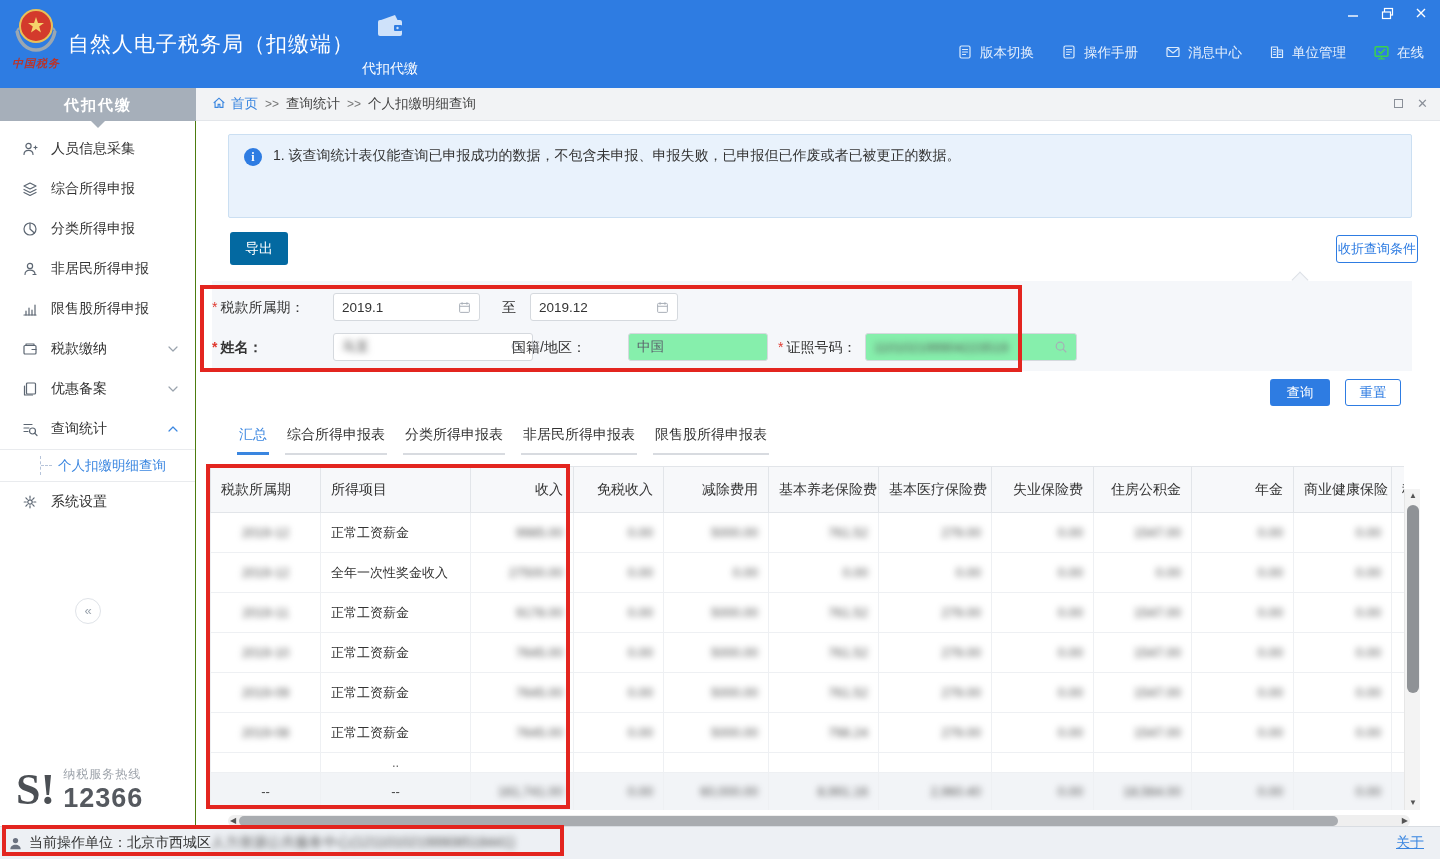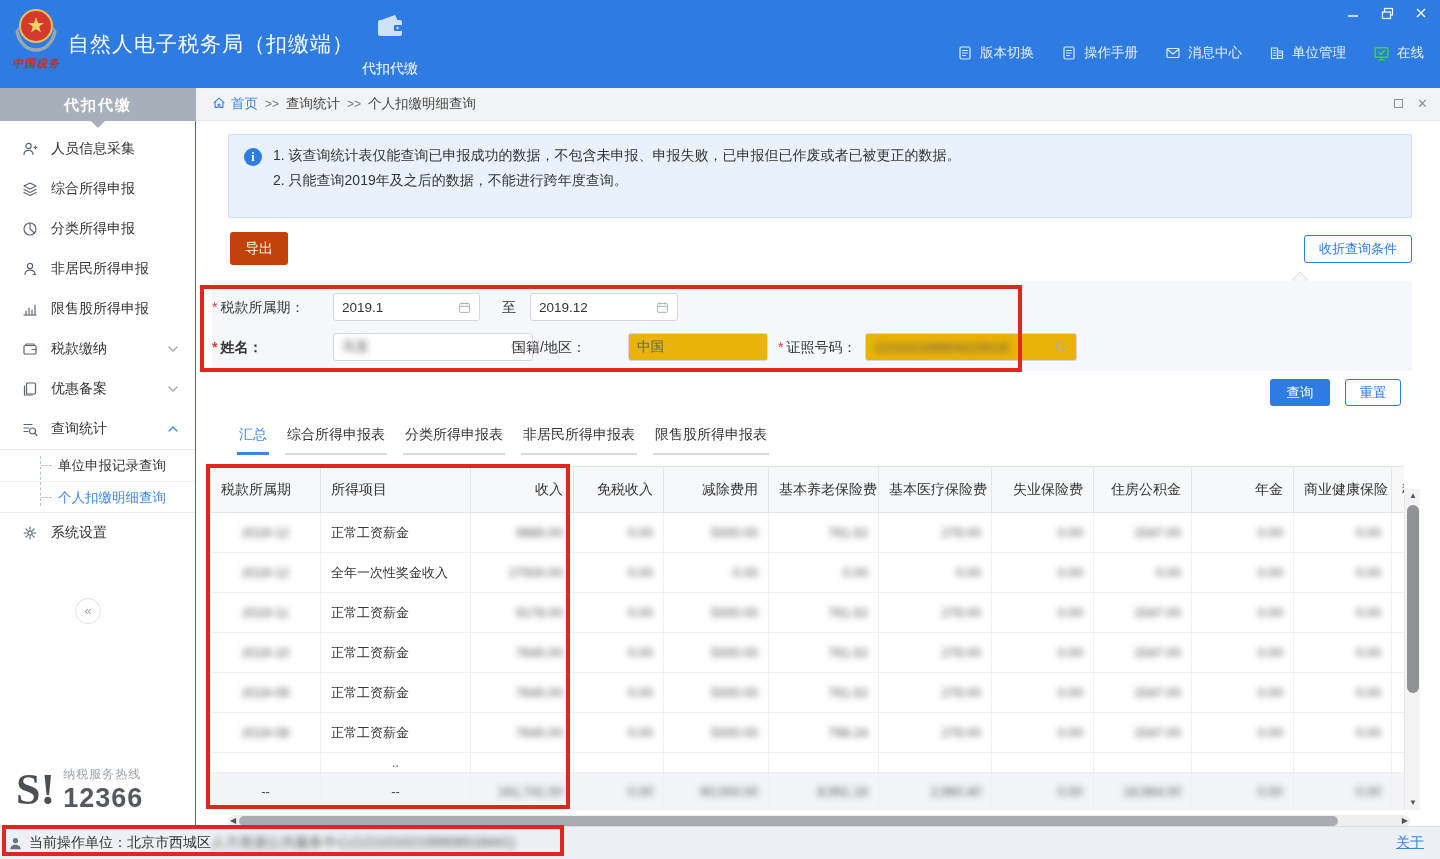--- a/index.html
+++ b/index.html
@@ -9,21 +9,21 @@
   
   #app-header{position:absolute;left:0;top:0;width:1440px;height:88px;background:#2e7ce2;}
   #win-controls{position:absolute;top:4px;right:10px;display:flex;gap:16px;color:#fff;}
   .wc{width:18px;height:18px;display:flex;align-items:center;justify-content:center;font-size:14px;cursor:pointer;color:#eef4fd;}
   #brand-logo{position:absolute;left:10px;top:4px;}
   #brand-sub{position:absolute;left:8px;top:56px;width:56px;text-align:center;color:#b8352c;font-size:11px;font-weight:bold;font-style:italic;letter-spacing:1px;}
   #app-title{position:absolute;left:68px;top:0;height:88px;line-height:88px;color:#fff;font-size:21px;letter-spacing:1px;}
   #module-tab{position:absolute;left:348px;top:12px;width:84px;height:66px;display:flex;flex-direction:column;align-items:center;justify-content:space-between;cursor:pointer;}
   #module-tab .mt-label{color:#fff;font-size:14px;}
   #topnav{position:absolute;right:16px;top:30px;height:46px;display:flex;align-items:center;gap:27px;}
-  .nav-item{display:flex;align-items:center;gap:7px;color:#e7f0fc;font-size:13.5px;cursor:pointer;}
+  .nav-item{display:flex;align-items:flex-start;gap:7px;color:#e7f0fc;font-size:13.5px;cursor:pointer;}
   .nav-ico{display:flex;align-items:center;color:#dcebfc;}
 
   
   #sidebar-header{position:absolute;left:0;top:88px;width:196px;height:33px;background:#a6afba;color:#fff;
     font-size:15px;font-weight:bold;text-align:center;line-height:33px;letter-spacing:2px;z-index:3;}
   #sidebar-header::after{content:'';position:absolute;left:90px;bottom:-7px;border-left:8px solid transparent;border-right:8px solid transparent;border-top:8px solid #a6afba;}
   #sidebar{position:absolute;left:0;top:121px;width:196px;bottom:33px;background:#fff;border-right:1px solid #4d7c0f;}
   #side-menu{position:absolute;left:0;top:8px;width:100%;}
   .side-item{position:relative;height:40px;display:flex;align-items:center;padding-left:22px;gap:13px;font-size:14px;color:#333;cursor:pointer;}
   .side-ico{display:flex;align-items:center;color:#5c6672;}
@@ -52,30 +52,30 @@
   .pc-box{width:9px;height:9px;border:1.5px solid #8a8f98;display:inline-block;margin-top:3px;}
 
   
   #main-body{position:absolute;left:196px;top:121px;right:0;bottom:33px;background:#fff;}
 
   #notice{position:absolute;left:32px;right:28px;top:13px;height:84px;background:#e9f2fc;border:1px solid #cbdff2;border-radius:2px;padding:8px 10px 0 44px;}
   #info-icon{position:absolute;left:15px;top:13px;width:18px;height:18px;border-radius:50%;background:#2e7ce2;color:#fff;
     font-size:12px;font-weight:bold;text-align:center;line-height:18px;font-family:"Liberation Serif",serif;}
   .notice-line{font-size:14px;color:#333;line-height:25px;white-space:nowrap;overflow:hidden;}
 
-  #export-btn{position:absolute;left:34px;top:111px;width:58px;height:33px;background:#c2410c;color:#fff;border:none;border-radius:3px;font-size:14px;cursor:pointer;}
-  #collapse-query-btn{position:absolute;right:28px;top:114px;height:28px;padding:0 14px;background:#fff;color:#2e7ce2;border:1px solid #2e7ce2;border-radius:3px;font-size:13px;cursor:pointer;}
+  #export-btn{position:absolute;left:34px;top:111px;width:58px;height:33px;background:#0369a1;color:#fff;border:none;border-radius:3px;font-size:14px;cursor:pointer;}
+  #collapse-query-btn{position:absolute;right:22px;top:114px;height:28px;padding:0 1px;background:#fff;color:#2e7ce2;border:1px solid #2e7ce2;border-radius:3px;font-size:13px;cursor:pointer;}
 
   #form-panel{position:absolute;left:16px;right:28px;top:160px;height:90px;background:#f5f7fa;}
   .form-caret{position:absolute;top:-7px;right:106px;width:12px;height:12px;background:#f5f7fa;border-left:1px solid #dde1e6;border-top:1px solid #dde1e6;transform:rotate(45deg);}
   .flabel{position:absolute;height:28px;line-height:28px;font-size:14px;color:#333;text-align:left;white-space:nowrap;}
   .req{color:#e0392f;margin-right:3px;}
   .ibox{position:absolute;height:28px;background:#fff;border:1px solid #d5d9de;border-radius:3px;display:flex;align-items:center;padding:0 8px;font-size:13.5px;color:#333;cursor:text;}
   .ibox .ival{flex:1;white-space:nowrap;overflow:hidden;}
-  .ibox.disabled{background:#eab308;color:#5a616b;cursor:default;}
+  .ibox.disabled{background:#86efac;color:#5a616b;cursor:default;}
   .ibox .tail-ico{color:#a7adb6;display:flex;margin-left:4px;}
 
   #query-btn{position:absolute;right:110px;top:258px;width:60px;height:27px;background:#2e7ce2;color:#fff;border:none;border-radius:3px;font-size:13.5px;cursor:pointer;}
   #reset-btn{position:absolute;right:39px;top:258px;width:56px;height:27px;background:#fff;color:#2e7ce2;border:1px solid #2e7ce2;border-radius:3px;font-size:13.5px;cursor:pointer;}
 
   #tabs{position:absolute;left:41px;top:305px;display:flex;}
   .tab{margin-right:16px;padding:0 2px 8px;font-size:14px;color:#333;border-bottom:2px solid #d8dbe0;cursor:pointer;white-space:nowrap;}
   .tab.active{color:#3a86e0;border-bottom:3px solid #3a86e0;}
 
   
@@ -300,21 +300,20 @@
             </svg>
           </span>
           <span class="side-label">查询统计</span>
           <span class="side-chev open">
             <svg viewBox="0 0 16 16" width="16" height="16" fill="none" stroke="currentColor" stroke-width="1.2" stroke-linecap="round" stroke-linejoin="round">
               <path d="M4 10l4-4 4 4"></path>
             </svg>
           </span>
         </div>
         <div class="side-sub">
-          <div class="side-subitem"><span>单位申报记录查询</span></div>
           <div class="side-subitem active"><span>个人扣缴明细查询</span></div>
         </div>
         <div class="side-item">
           <span class="side-ico">
             <svg viewBox="0 0 16 16" width="16" height="16" fill="none" stroke="currentColor" stroke-width="1.2" stroke-linecap="round" stroke-linejoin="round">
               <circle cx="8" cy="8" r="2.2"></circle>
               <path d="M8 2.2v2M8 11.8v2M2.2 8h2M11.8 8h2M3.9 3.9l1.4 1.4M10.7 10.7l1.4 1.4M12.1 3.9l-1.4 1.4M5.3 10.7l-1.4 1.4"></path>
             </svg>
           </span>
           <span class="side-label">系统设置</span>
@@ -349,21 +348,20 @@
       <span class="pc">✕</span>
     </span>
   </div>
 
   <div id="main-body">
 
     <div id="notice">
       <span id="info-icon">i</span>
       <div id="notice-lines">
           <div class="notice-line">1. 该查询统计表仅能查询已申报成功的数据，不包含未申报、申报失败，已申报但已作废或者已被更正的数据。</div>
-          <div class="notice-line">2. 只能查询2019年及之后的数据，不能进行跨年度查询。</div>
         </div>
     </div>
 
     <button id="export-btn">导出</button>
     <button id="collapse-query-btn">收折查询条件</button>
 
     <div id="form-panel">
       <span class="form-caret"></span>
 
       <span class="flabel" style="left:0;width:118px;top:12px;">

